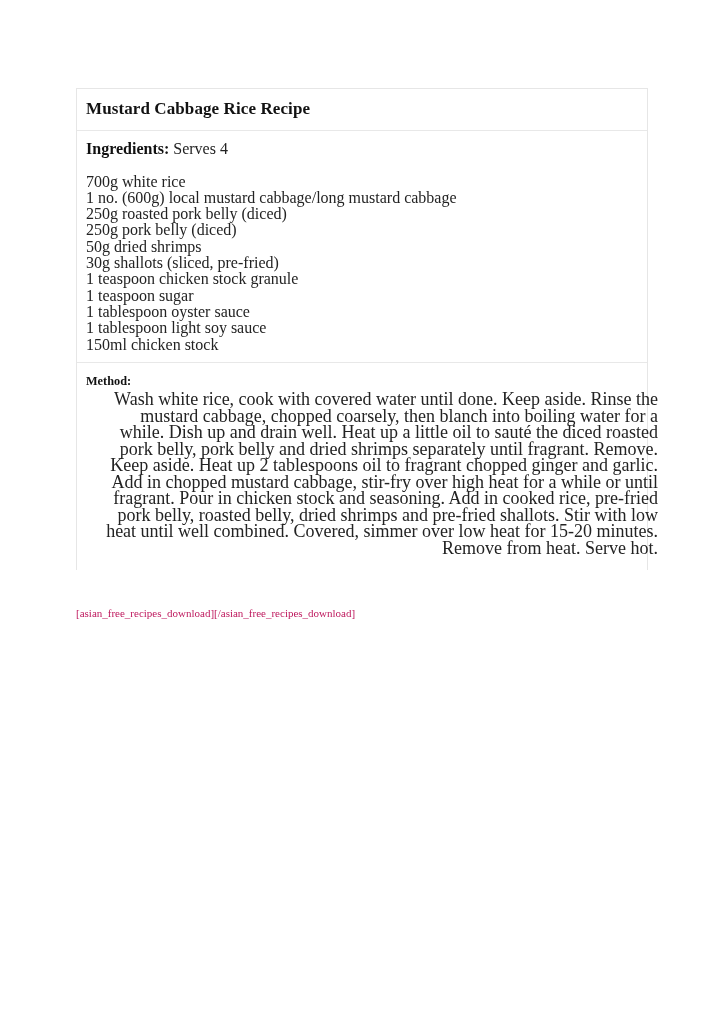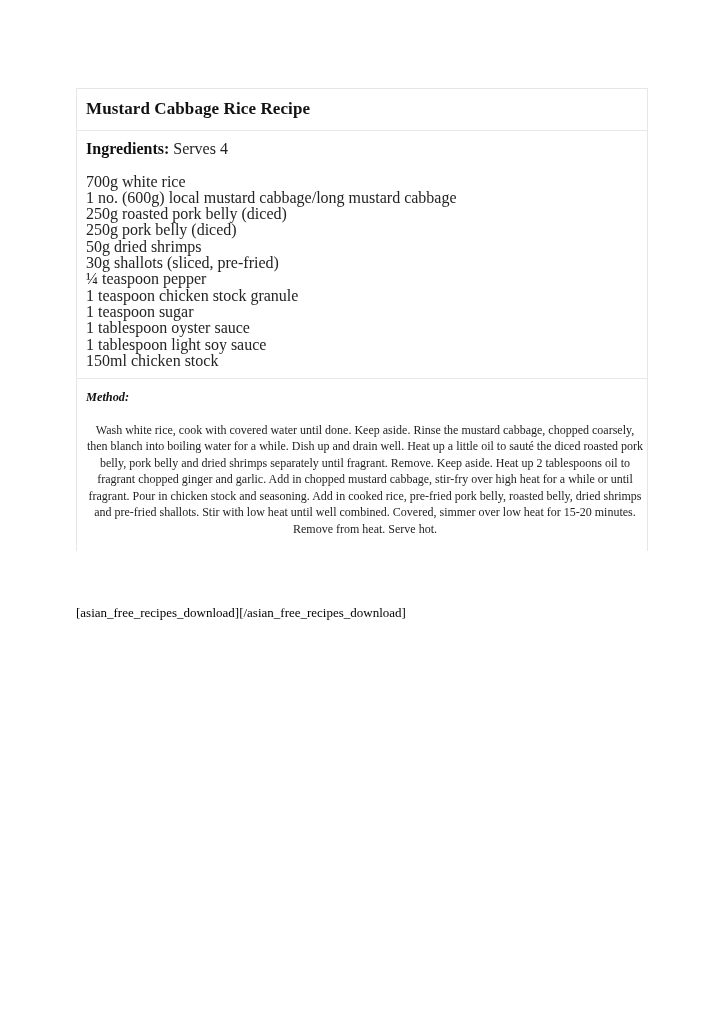--- a/index.html
+++ b/index.html
@@ -91,39 +91,39 @@
 
   
   #method-row {
     padding: 10px 9px 14px 9px;
   }
   #method-heading {
     font-size: 12.3px;
     line-height: 16.5px;
     font-weight: bold;
     color: #111111;
-    margin-bottom: 16px;
-    font-style: italic;
+    margin-bottom: 2px;
   }
   #method-body {
-    font-size: 12px;
+    font-size: 18px;
     line-height: 16.5px;
     color: #232323;
-    text-align: center;
+    text-align: right;
     width: 558px;
+    margin-left: 14px;
   }
 
   
   #footer-shortcode {
     position: absolute;
     left: 76px;
     top: 605px;
-    font-size: 13px;
+    font-size: 11px;
     line-height: 16px;
-    color: #000000;
+    color: #be185d;
     white-space: nowrap;
   }
 </style>
 </head>
 <body>
 
 <div id="page">
 
   <div id="recipe-card">
 
@@ -136,21 +136,20 @@
       <div class="line serves-line"><span class="bold">Ingredients:</span> <span>Serves 4</span></div>
 
       <div class="line">700g white rice</div>
       <div class="line">1 no. (600g) local mustard cabbage/long mustard cabbage</div>
       <div class="line">250g roasted pork belly (diced)</div>
       <div class="line">250g pork belly (diced)</div>
       <div class="line">50g dried shrimps</div>
       <div class="line">30g shallots (sliced, pre-fried)</div>
 
 
-      <div class="line">¼ teaspoon pepper</div>
       <div class="line">1 teaspoon chicken stock granule</div>
       <div class="line">1 teaspoon sugar</div>
       <div class="line">1 tablespoon oyster sauce</div>
       <div class="line">1 tablespoon light soy sauce</div>
       <div class="line">150ml chicken stock</div>
 
     </div>
 
     <div id="method-row" class="card-section">
       <div id="method-heading">Method:</div>

